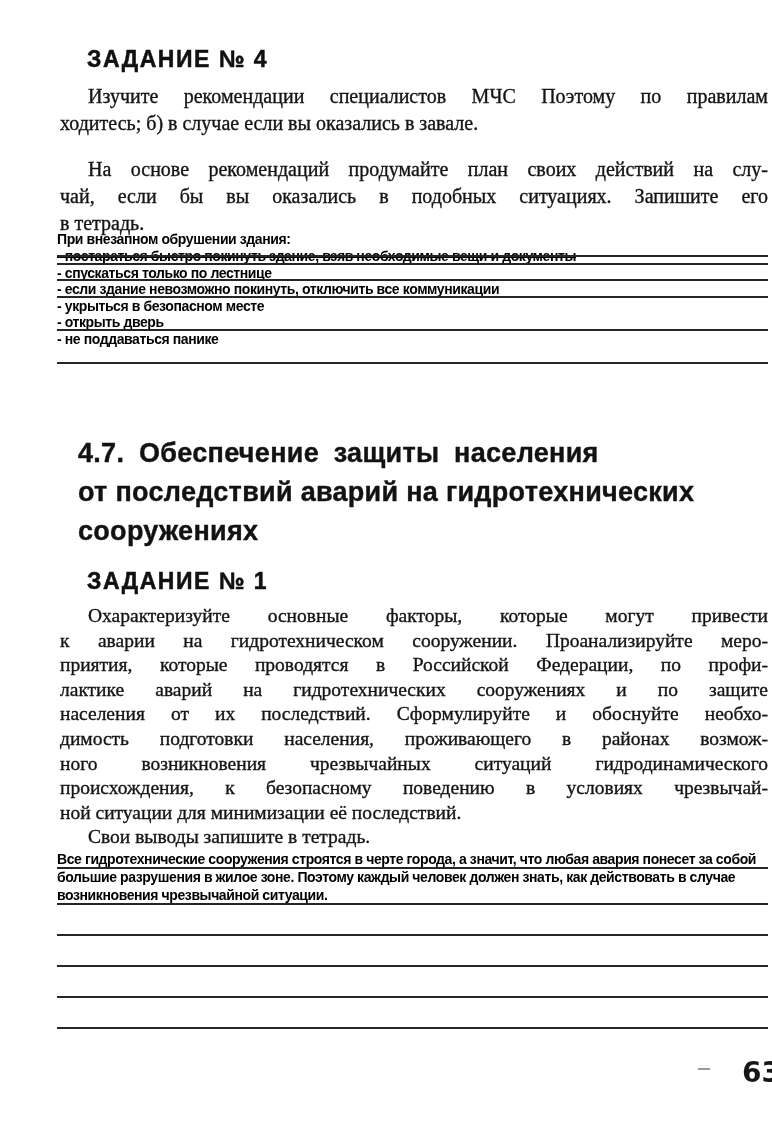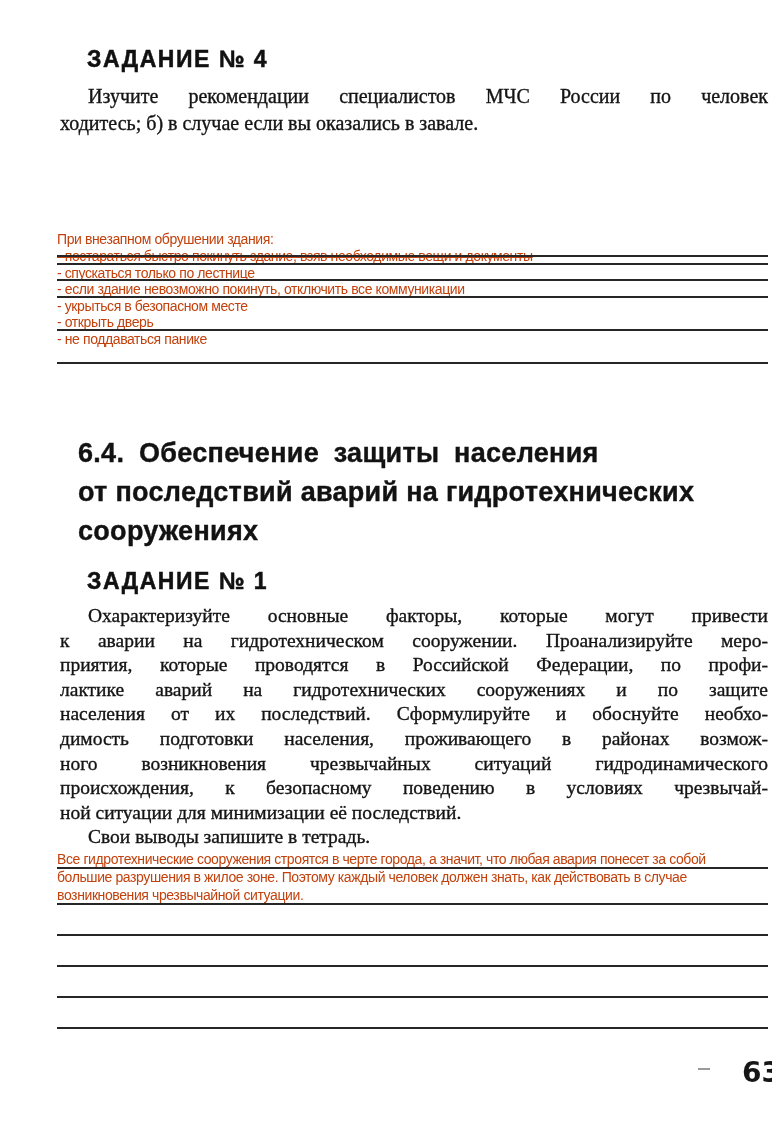--- a/index.html
+++ b/index.html
@@ -33,22 +33,22 @@
   #sec{
     position:absolute;top:434px;left:78px;width:692px;
     font-family:"Liberation Sans",sans-serif;font-weight:bold;
     font-size:27px;line-height:39px;color:#121212;letter-spacing:0.3px;
     -webkit-text-stroke:0.4px #121212;
   }
   .sec-line.wide{word-spacing:7px;}
   
   .answers{
     position:absolute;left:57px;width:711px;
-    font-family:"Liberation Sans",sans-serif;font-weight:normal;
-    font-size:14px;letter-spacing:-0.4px;color:#c2410c;
+    font-family:"Liberation Sans",sans-serif;font-weight:bold;
+    font-size:14px;letter-spacing:-0.4px;color:#000000;
   }
   #ans1{top:231px;}
   #ans2{top:851px;}
   .ans-header{height:17px;line-height:16px;white-space:nowrap;overflow:hidden;}
   .arow{box-sizing:border-box;white-space:nowrap;overflow:hidden;}
   #ans1 .arow{height:16.6px;line-height:16px;}
   #ans2 .arow{height:31px;line-height:17px;}
   #ans2 .arow.tight{height:18px;}
   .arow.ruled{border-bottom:2px solid #262626;}
   .arow.struck{position:relative;text-decoration:line-through;text-decoration-thickness:2px;}
@@ -69,40 +69,45 @@
   }
 </style>
 </head>
 <body>
 
 <div class="sheet">
 
   <h2 id="t4h" class="task-heading">ЗАДАНИЕ № 4</h2>
 
   <div id="p1" class="para">
-    <div class="jline indent">Изучите рекомендации специалистов МЧС России по человек</div>
+    <div class="jline indent">Изучите рекомендации специалистов МЧС Поэтому по правилам</div>
       <div class="jline last">ходитесь; б) в случае если вы оказались в завале.</div>
   </div>
 
+  <div id="p2" class="para">
+    <div class="jline indent">На основе рекомендаций продумайте план своих действий на слу-</div>
+      <div class="jline">чай, если бы вы оказались в подобных ситуациях. Запишите его</div>
+      <div class="jline last">в тетрадь.</div>
+  </div>
 
   <div id="ans1" class="answers">
     <div class="ans-header">При внезапном обрушении здания:</div>
     <div>
       <div class="arow struck ruled">- постараться быстро покинуть здание, взяв необходимые вещи и документы</div>
         <div class="arow ruled">- спускаться только по лестнице</div>
         <div class="arow ruled">- если здание невозможно покинуть, отключить все коммуникации</div>
         <div class="arow">- укрыться в безопасном месте</div>
         <div class="arow ruled">- открыть дверь</div>
         <div class="arow">- не поддаваться панике</div>
         <div class="arow ruled"></div>
     </div>
   </div>
 
   <div id="sec">
-    <div class="sec-line wide">6.4. Обеспечение защиты населения</div>
+    <div class="sec-line wide">4.7. Обеспечение защиты населения</div>
       <div class="sec-line">от последствий аварий на гидротехнических</div>
       <div class="sec-line">сооружениях</div>
   </div>
 
   <h2 id="t1h" class="task-heading">ЗАДАНИЕ № 1</h2>
 
   <div id="p3" class="para">
     <div class="jline indent">Охарактеризуйте основные факторы, которые могут привести</div>
       <div class="jline">к аварии на гидротехническом сооружении. Проанализируйте меро-</div>
       <div class="jline">приятия, которые проводятся в Российской Федерации, по профи-</div>

